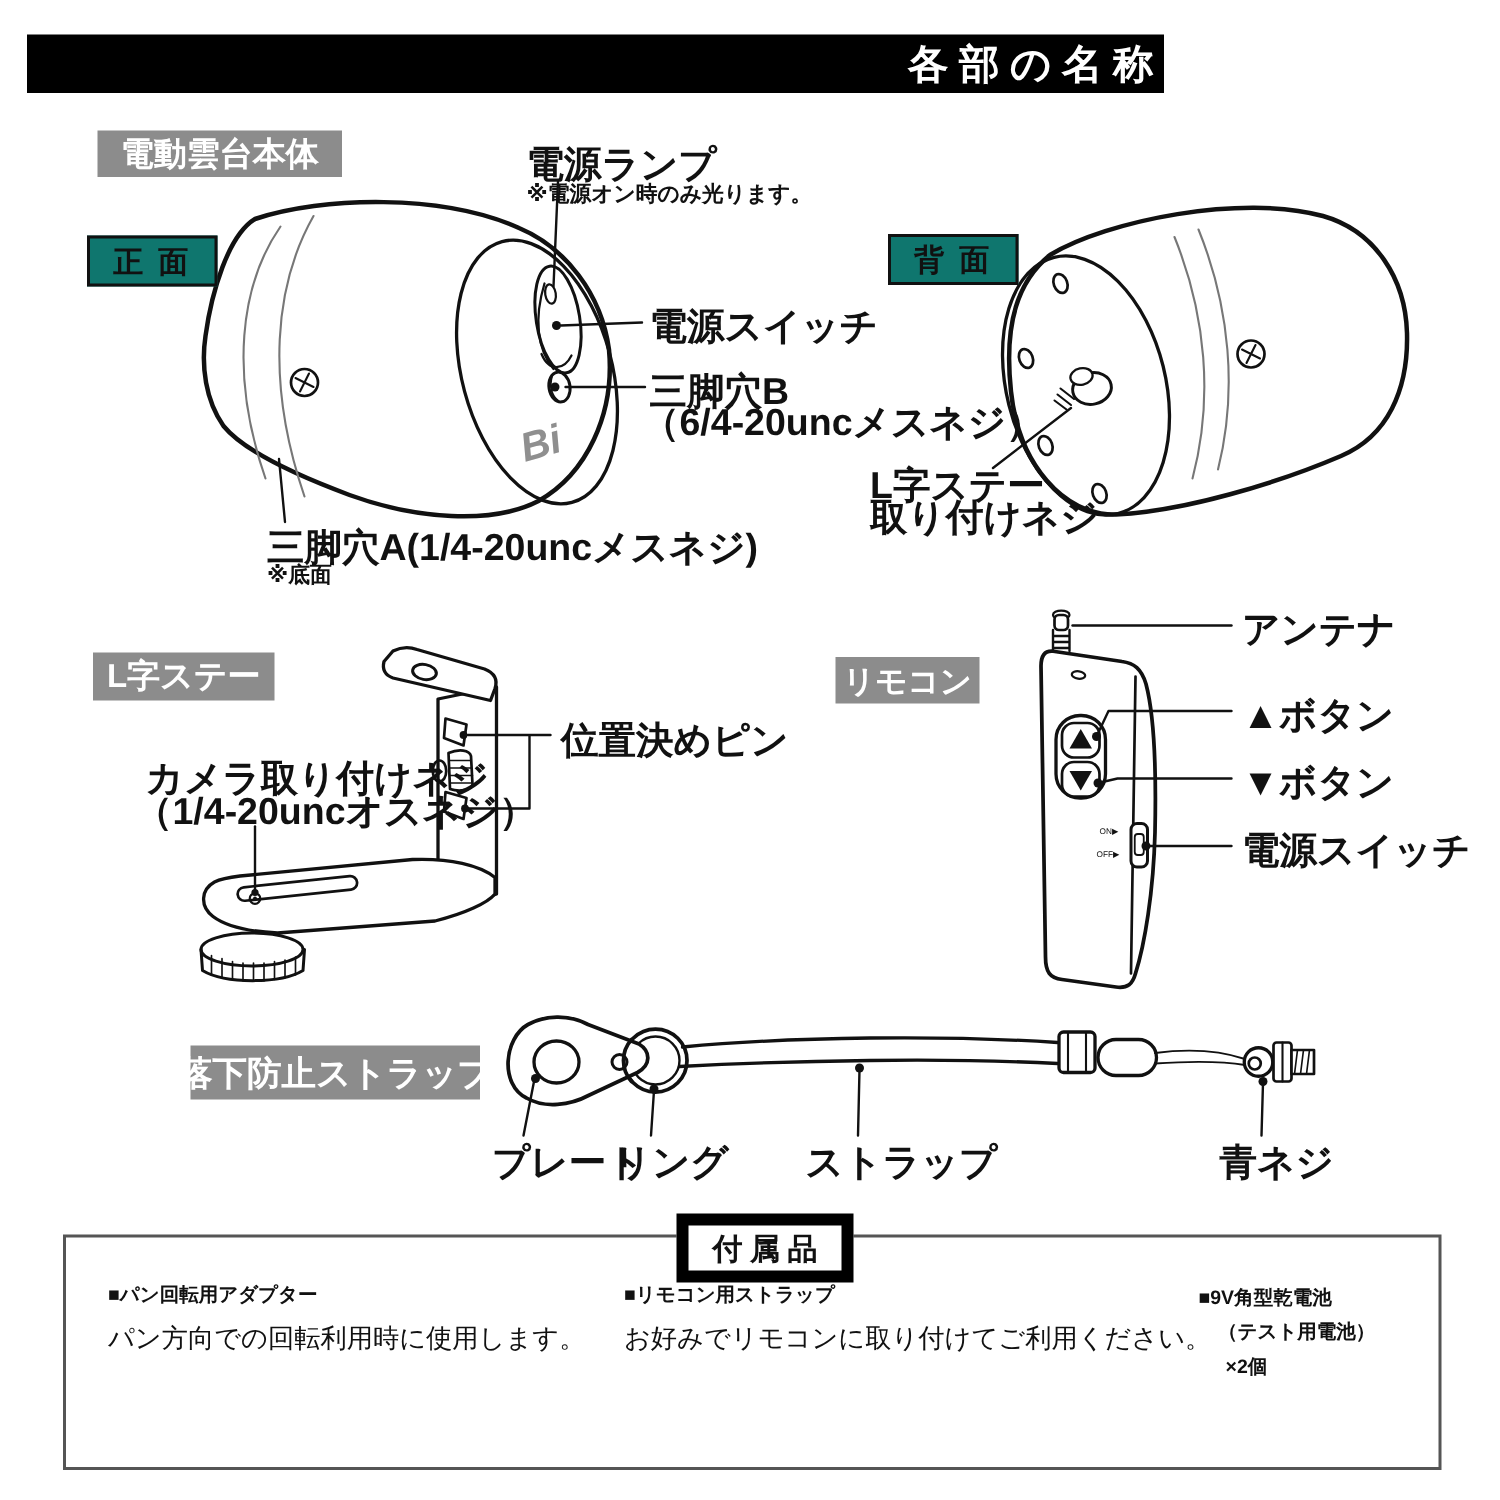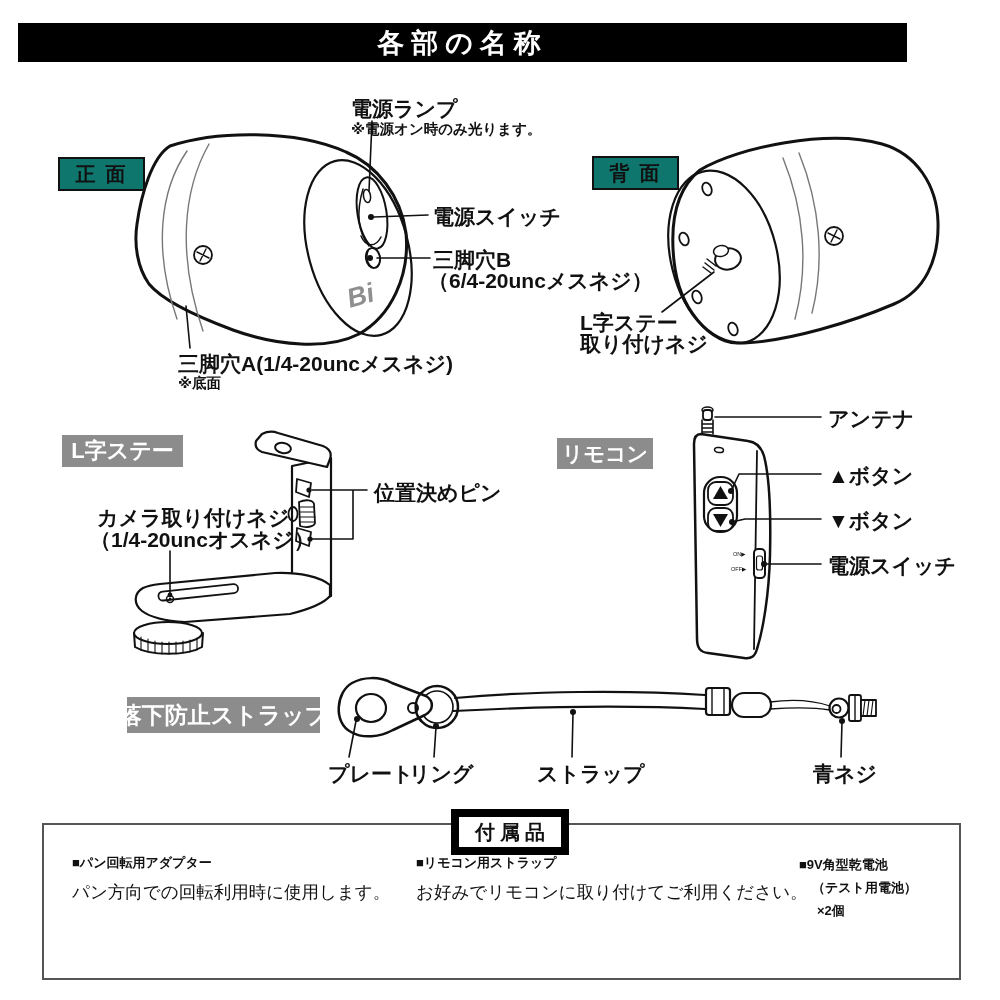--- a/index.html
+++ b/index.html
@@ -1,27 +1,27 @@
 <!DOCTYPE html>
 <html><head>
 <meta charset="utf-8">
 <style>
   html,body{margin:0;padding:0;background:#fff;}
   .page{position:relative;width:1000px;height:1000px;background:#fff;overflow:hidden;
         font-family:"Liberation Sans","DejaVu Sans",sans-serif;color:#111;}
   .art{position:absolute;left:0;top:0;width:1000px;height:1000px;}
-  .title-bar{position:absolute;left:18px;top:23px;width:889px;height:39px;background:#000;
-             display:flex;align-items:center;justify-content:center;}
+  .title-bar{position:absolute;left:18px;top:23px;width:758px;height:39px;background:#000;
+             display:flex;align-items:center;justify-content:flex-end;}
   .title-bar span{color:#fff;font-size:27px;font-weight:bold;letter-spacing:7px;}
   .chip{position:absolute;background:#8c8c8c;color:#fff;font-weight:bold;
         display:flex;align-items:center;justify-content:center;white-space:nowrap;}
   .tagbox{position:absolute;border:2px solid #111;background:#0f766e;display:flex;
           align-items:center;justify-content:center;font-size:20px;font-weight:600;
           letter-spacing:10px;padding-left:8px;white-space:nowrap;}
-  .lbl{position:absolute;font-size:21px;font-weight:600;white-space:nowrap;line-height:1.1;}
+  .lbl{position:absolute;font-size:25px;font-weight:600;white-space:nowrap;line-height:1.1;}
   .note{position:absolute;font-size:14.5px;font-weight:600;white-space:nowrap;}
   .acc-box{position:absolute;left:42px;top:823px;width:915px;height:153px;
            border:2px solid #555;background:#fff;}
   .acc-title{position:absolute;left:451px;top:809px;width:97px;height:30px;border:8px solid #000000;
              background:#fff;display:flex;align-items:center;justify-content:center;
              font-size:20px;font-weight:600;letter-spacing:5px;padding-left:5px;white-space:nowrap;}
   .acc-item-title{position:absolute;font-size:13px;font-weight:bold;white-space:nowrap;}
   .acc-item-desc{position:absolute;font-size:17.5px;white-space:nowrap;}
 </style>
 </head>
@@ -166,20 +166,21 @@
       <rect x="483" y="915" width="26" height="18" rx="2" fill="#fff" stroke-width="1.8"></rect>
       <path d="M 509,920 C 600,907 703,905 747,919 C 760,924 760,931 747,936 C 700,950 590,951 509,931" stroke-width="1.8"></path>
       <path d="M 509,924 C 600,913 698,911 741,923 C 750,926 750,929 741,932 C 696,944 590,946 509,928" stroke-width="1.3"></path>
     </g>
   </svg>
 
   <div class="title-bar">
     <span>各部の名称</span>
   </div>
 
+  <div class="chip" style="left:65px;top:87px;width:163px;height:31px;font-size:22px;">電動雲台本体</div>
   <div class="tagbox" style="left:58px;top:157px;width:75px;height:30px;">正面</div>
   <div class="tagbox" style="left:592px;top:156px;width:75px;height:30px;">背面</div>
 
   <div class="lbl" style="left:351px;top:97px;">電源ランプ</div>
   <div class="note" style="left:351px;top:120px;">※電源オン時のみ光ります。</div>
   <div class="lbl" style="left:433px;top:205px;">電源スイッチ</div>
   <div class="lbl" style="left:433px;top:248px;">三脚穴B</div>
   <div class="lbl" style="left:428px;top:269px;">（6/4-20uncメスネジ）</div>
   <div class="lbl" style="left:178px;top:352px;">三脚穴A(1/4-20uncメスネジ)</div>
   <div class="note" style="left:178px;top:374px;">※底面</div>

